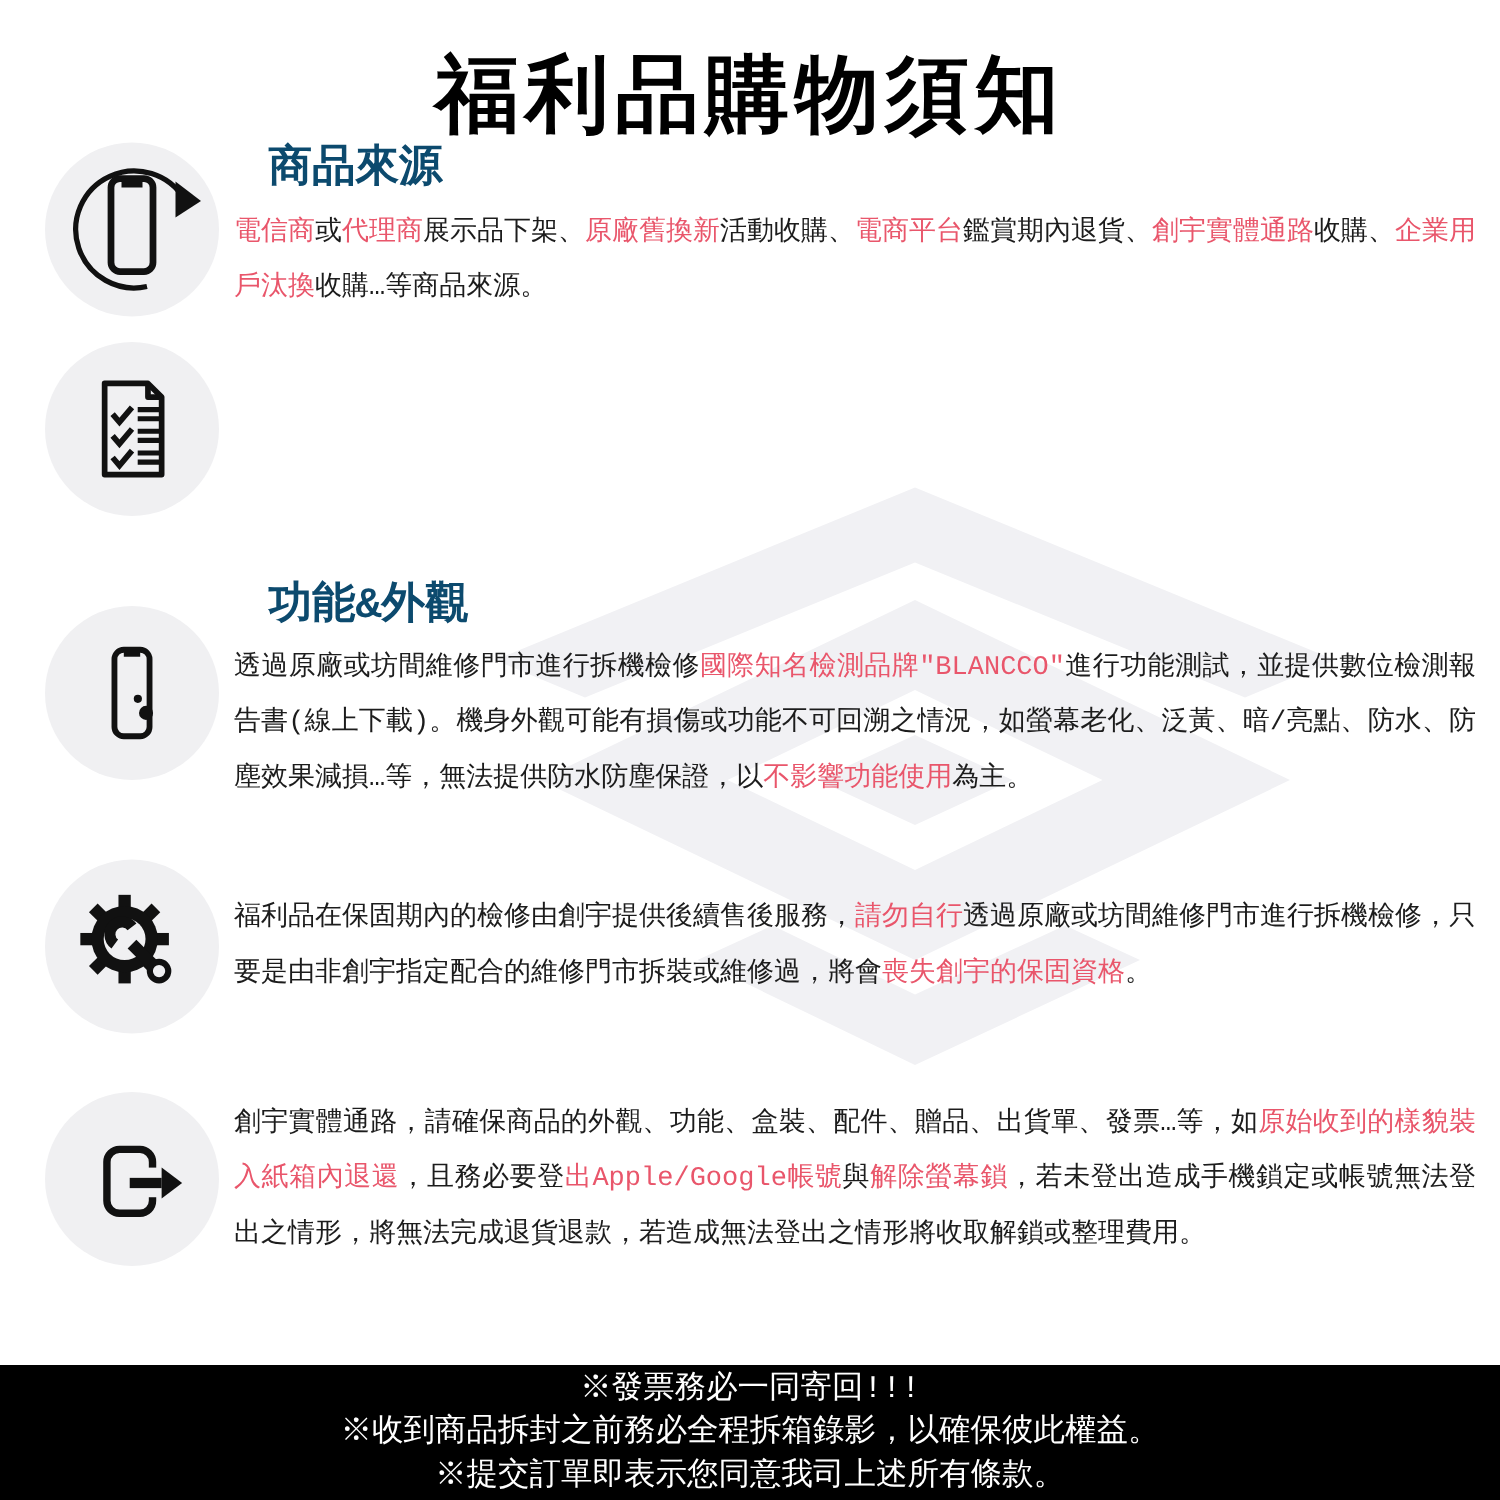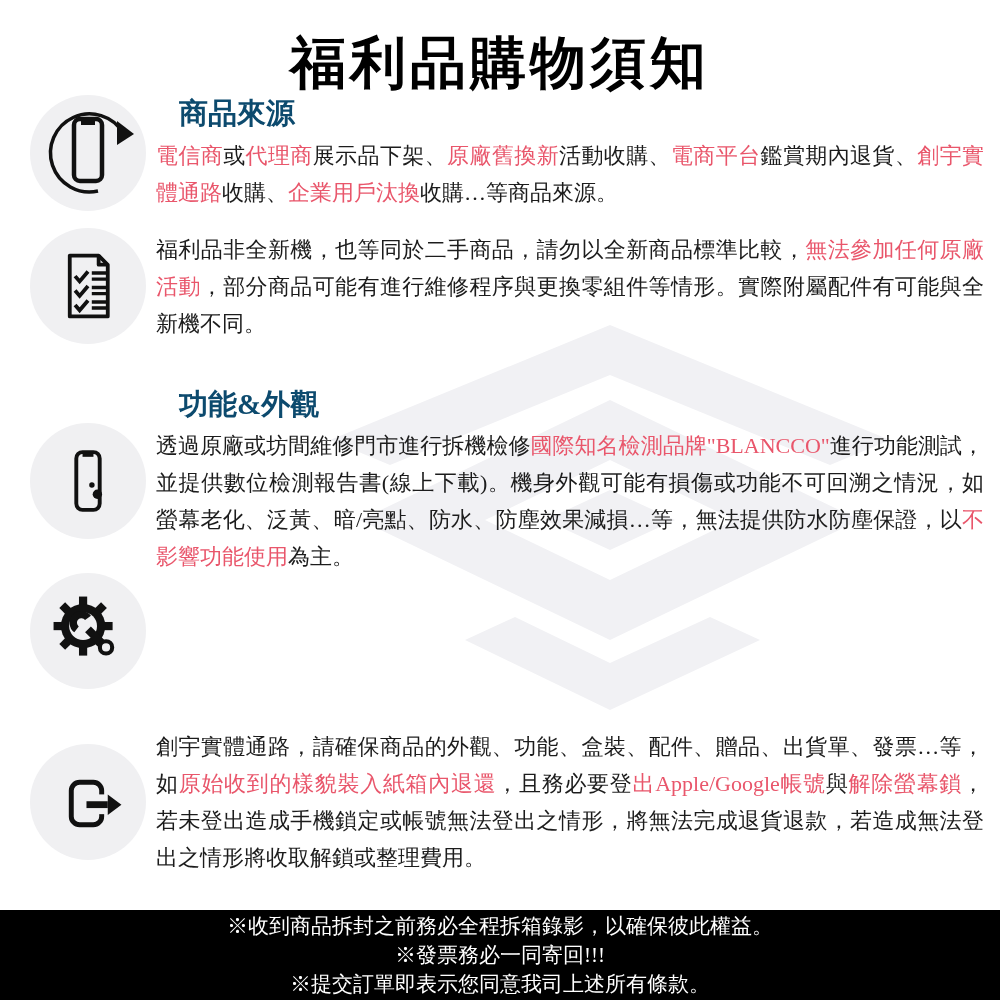--- a/index.html
+++ b/index.html
@@ -1,20 +1,20 @@
 <!DOCTYPE html>
 <html style="--accent: #e9566b;"><head>
 <meta charset="utf-8">
 <style>
   * { margin:0; padding:0; box-sizing:border-box; }
   html,body { background:#ffffff; }
   .canvas {
     position:relative; width:1000px; height:1000px; margin:0 auto;
     background:#ffffff; overflow:hidden;
-    font-family:Liberation Serif, serif;
+    font-family:Liberation Mono, monospace;
     color:#1a1a1a;
   }
   .title {
     position:absolute; top:26px; left:0; width:1000px;
     text-align:center; font-size:56px; font-weight:800;
     letter-spacing:4px; color:#000;
   }
   .watermark { position:absolute; left:300px; top:305px; z-index:0; }
   #sections { position:absolute; inset:0; z-index:1; }
   .section {
@@ -22,21 +22,21 @@
     display:flex; align-items:center;
   }
   .sec0{top:95px}.sec1{top:228px}.sec2{top:386px}.sec3{top:573px}.sec4{top:728px}
   .icon-circle {
     flex:0 0 116px; width:116px; height:116px; border-radius:50%;
     background:#f0f0f2; display:flex; align-items:center; justify-content:center;
     margin-right:10px;
   }
   .txt { width:828px; }
   .heading { font-size:29px; font-weight:700; color:#0c4a6e; line-height:1.25; margin-bottom:5px;margin-left:23px; }
-  .para { font-size:22px; line-height:37px; color:#1c1c1c; text-align:justify; }
+  .para { font-size:18px; line-height:37px; color:#1c1c1c; text-align:justify; }
   .para .red { color:var(--accent,#e9566b); }
   .footer {
     position:absolute; left:0; top:910px; width:1000px; height:90px;
     background:#000; color:#fff; z-index:2;
     display:flex; flex-direction:column; align-items:center; justify-content:center;
     gap:4px; font-size:21px; line-height:25px; text-align:center;
   }
 </style>
 </head>
 <body>
@@ -76,21 +76,20 @@
       <path d="M64 10 V22 H76" stroke="#111" stroke-width="5" stroke-linejoin="round"></path>
       <path d="M33 37 l6 7 l11 -13" stroke="#111" stroke-width="5"></path>
       <path d="M55 33 H75 M55 41 H75" stroke="#111" stroke-width="4.5"></path>
       <path d="M33 56 l6 7 l11 -13" stroke="#111" stroke-width="5"></path>
       <path d="M55 52 H75 M55 60 H75" stroke="#111" stroke-width="4.5"></path>
       <path d="M33 75 l6 7 l11 -13" stroke="#111" stroke-width="5"></path>
       <path d="M55 71 H75 M55 79 H75" stroke="#111" stroke-width="4.5"></path>
     </svg>
         </div>
         <div class="txt">
-          <div class="para"><span>福利品非全新機，也等同於二手商品，請勿以全新商品標準比較，</span><span class="red">無法參加任何原廠活動</span><span>，部分商品可能有進行維修程序與更換零組件等情形。實際附屬配件有可能與全新機不同。</span></div>
         </div>
       </div>
       <div class="section sec2">
         <div class="icon-circle">
           <svg width="78" height="78" viewBox="0 0 100 100" fill="none">
       <rect x="35" y="13" width="30" height="74" rx="8" stroke="#111" stroke-width="5"></rect>
       <rect x="43" y="13" width="14" height="6" fill="#111"></rect>
       <circle cx="55" cy="55" r="3.5" fill="#111"></circle>
       <circle cx="62" cy="67" r="6" fill="#111"></circle>
     </svg>
@@ -114,36 +113,37 @@
         <rect x="39" y="8" width="10" height="12" transform="rotate(315 44 44)"></rect>
       </g>
       <circle cx="44" cy="44" r="27" fill="#111"></circle>
       <circle cx="44" cy="44" r="17" fill="#f0f0f2"></circle>
       <path d="M36 48 A10 10 0 1 1 50 34" stroke="#111" stroke-width="9"></path>
       <path d="M50 48 L68 66" stroke="#111" stroke-width="10"></path>
       <circle cx="72" cy="70" r="7.5" stroke="#111" stroke-width="5" fill="#f0f0f2"></circle>
     </svg>
         </div>
         <div class="txt">
+          <div class="para"><span>福利品在保固期內的檢修由創宇提供後續售後服務，</span><span class="red">請勿自行</span><span>透過原廠或坊間維修門市進行拆機檢修，只要是由非創宇指定配合的維修門市拆裝或維修過，將會</span><span class="red">喪失創宇的保固資格</span><span>。</span></div>
         </div>
       </div>
       <div class="section sec4">
         <div class="icon-circle">
           <svg width="76" height="76" viewBox="0 0 100 100" fill="none">
       <rect x="28" y="24" width="40" height="56" rx="11" stroke="#111" stroke-width="6.5"></rect>
       <rect x="58" y="40" width="18" height="26" fill="#f0f0f2"></rect>
       <rect x="48" y="49" width="28" height="9" fill="#111"></rect>
       <polygon points="76,40 94,53.5 76,67" fill="#111"></polygon>
     </svg>
         </div>
         <div class="txt">
           <div class="para"><span>創宇實體通路，請確保商品的外觀、功能、盒裝、配件、贈品、出貨單、發票…等，如</span><span class="red">原始收到的樣貌裝入紙箱內退還</span><span>，且務必要登</span><span class="red">出Apple/Google帳號</span><span>與</span><span class="red">解除螢幕鎖</span><span>，若未登出造成手機鎖定或帳號無法登出之情形，將無法完成退貨退款，若造成無法登出之情形將收取解鎖或整理費用。</span></div>
         </div>
       </div>
     </div>
 
   <footer class="footer">
+    <div>※發票務必一同寄回!!!</div>
     <div>※收到商品拆封之前務必全程拆箱錄影，以確保彼此權益。</div>
-    <div>※發票務必一同寄回!!!</div>
     <div>※提交訂單即表示您同意我司上述所有條款。</div>
   </footer>
 
 </div>
 
 </body></html>

